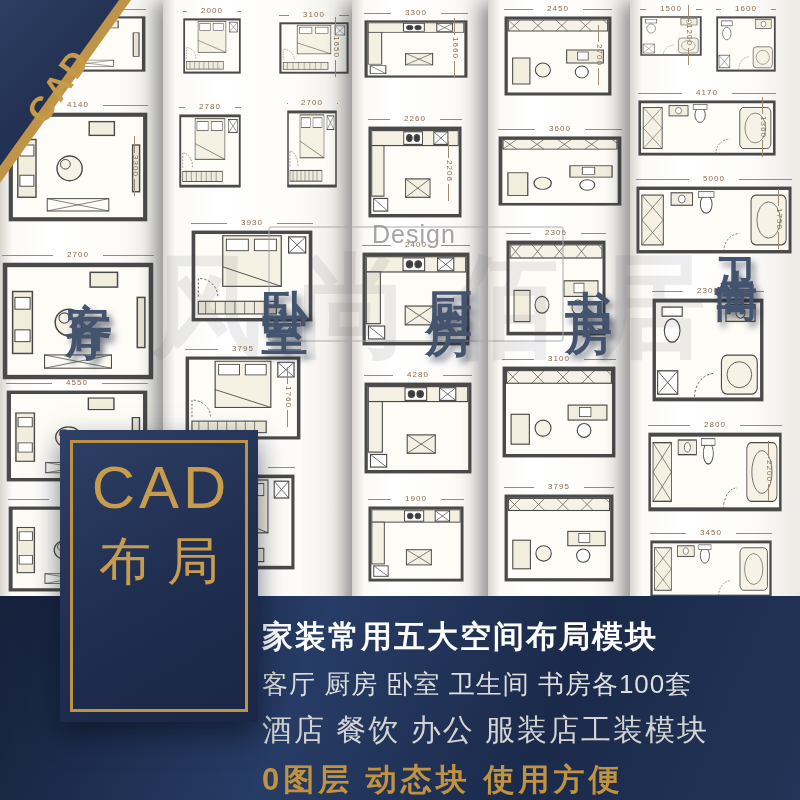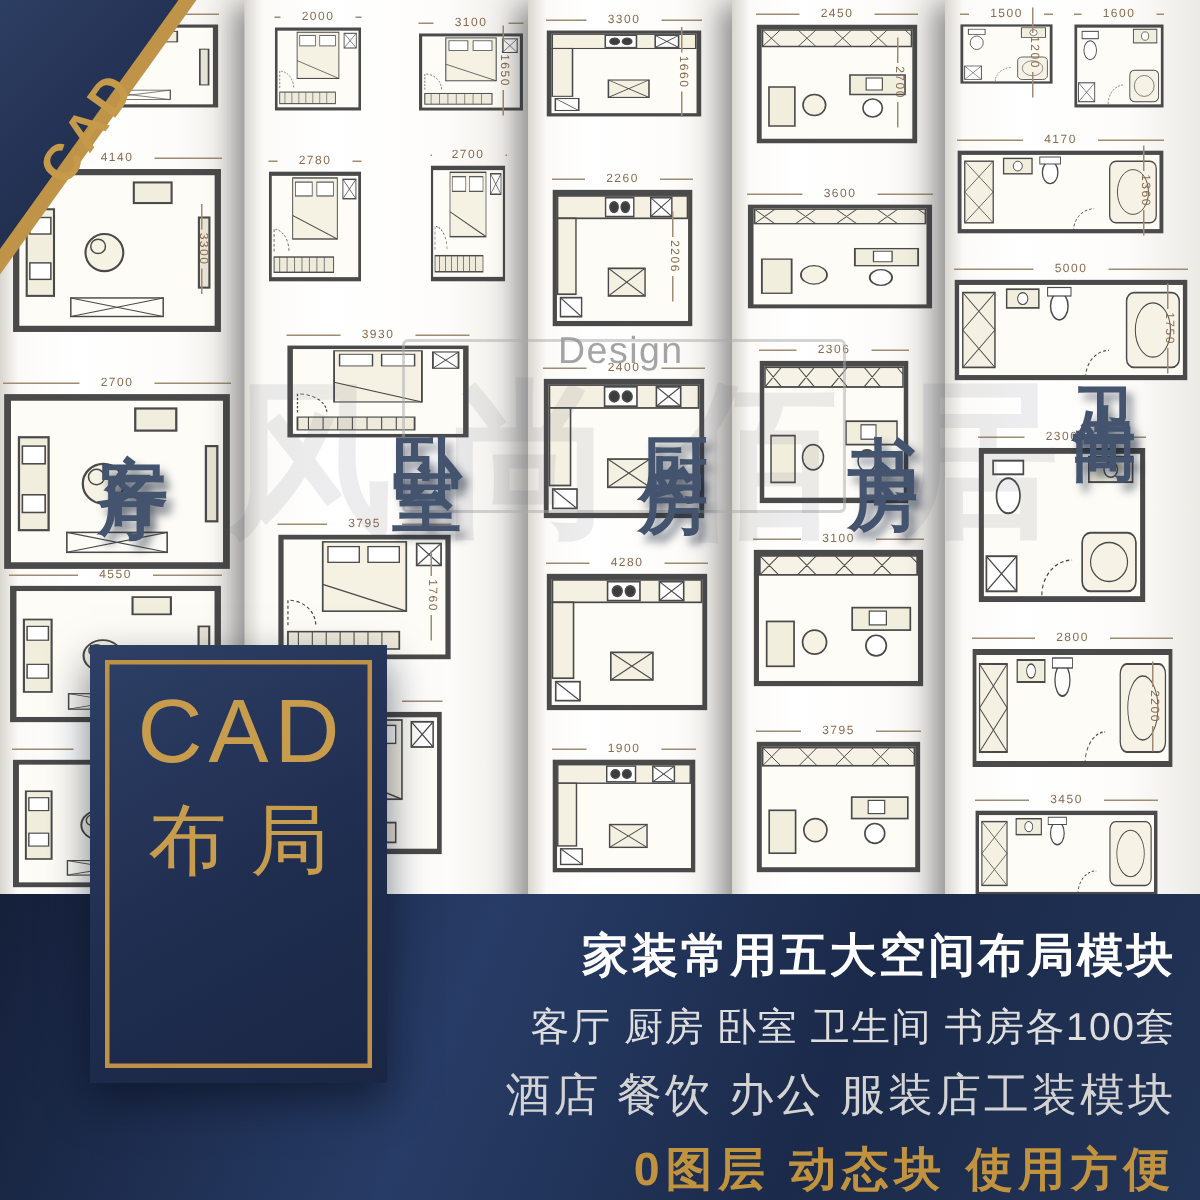--- a/index.html
+++ b/index.html
@@ -33,21 +33,21 @@
 
   
   .room-label { position:absolute; z-index:3; writing-mode:vertical-rl; text-orientation:upright;
                 font-weight:700; color:#44536e; letter-spacing:16px; font-size:47px;
                 text-shadow:4px 5px 6px rgba(22,32,52,.5); }
   .room-label.small { font-size:42px; letter-spacing:11px; }
 
   
   .banner { position:absolute; left:0; top:596px; width:800px; height:204px; z-index:4;
             background:linear-gradient(112deg,#15203a 0%,#273c66 38%,#1b2a4a 68%,#223457 100%); }
-  .banner-text { position:absolute; left:262px; right:16px; top:0; text-align:right; }
+  .banner-text { position:absolute; left:262px; right:4px; top:0; text-align:left; }
   .bl1 { margin-top:20px; font-size:31px; font-weight:700; color:#ffffff; letter-spacing:2px; }
   .bl2 { margin-top:9px;  font-size:26px; color:#dedede; letter-spacing:1px; }
   .bl3 { margin-top:8px;  font-size:30px; color:#d3d3d3; letter-spacing:2px; }
   .bl4 { margin-top:8px;  font-size:31px; font-weight:700; color:#c2933f; letter-spacing:4px; }
 
   
   .cadbox { position:absolute; left:60px; top:430px; width:198px; height:292px; z-index:5;
             background:linear-gradient(150deg,#2e4066 0%,#1f2d4f 55%,#1a2644 100%);
             box-shadow:0 12px 26px rgba(8,12,26,.55); }
   .cadbox .inner { position:absolute; inset:10px; border:3px solid #bd9146;
@@ -245,21 +245,21 @@
     <div class="tile" style="left:124px;top:110px;width:50px;height:78px">
       <div class="dim">
           <i class="ln"></i>
           <span>2700</span>
           <i class="ln"></i>
         </div>
       <svg class="plan" viewBox="0 0 100 80" preserveAspectRatio="none">
           <use href="#sym-bed"></use>
         </svg>
     </div>
-    <div class="tile" style="left:28px;top:230px;width:122px;height:62px">
+    <div class="tile" style="left:28px;top:230px;width:122px;height:92px">
       <div class="dim">
           <i class="ln"></i>
           <span>3930</span>
           <i class="ln"></i>
         </div>
       <svg class="plan" viewBox="0 0 100 80" preserveAspectRatio="none">
           <use href="#sym-bed"></use>
         </svg>
     </div>
     <div class="tile" style="left:22px;top:356px;width:116px;height:84px">

